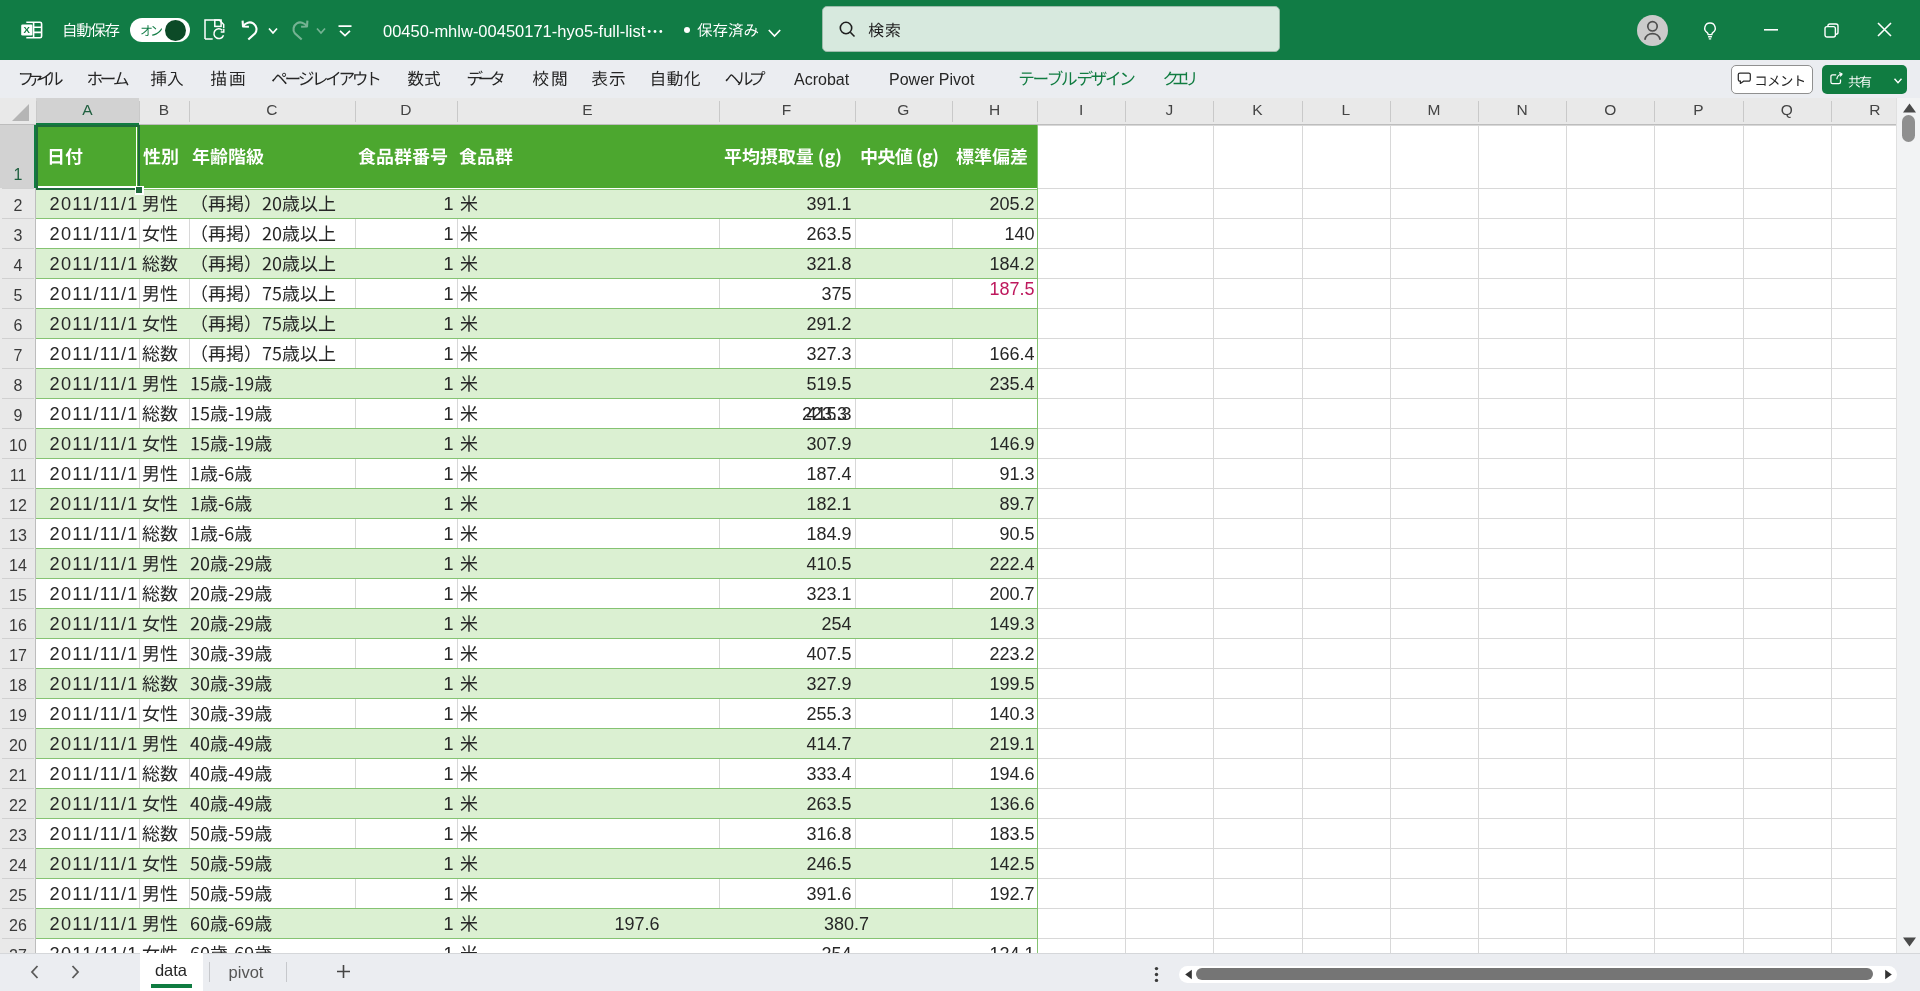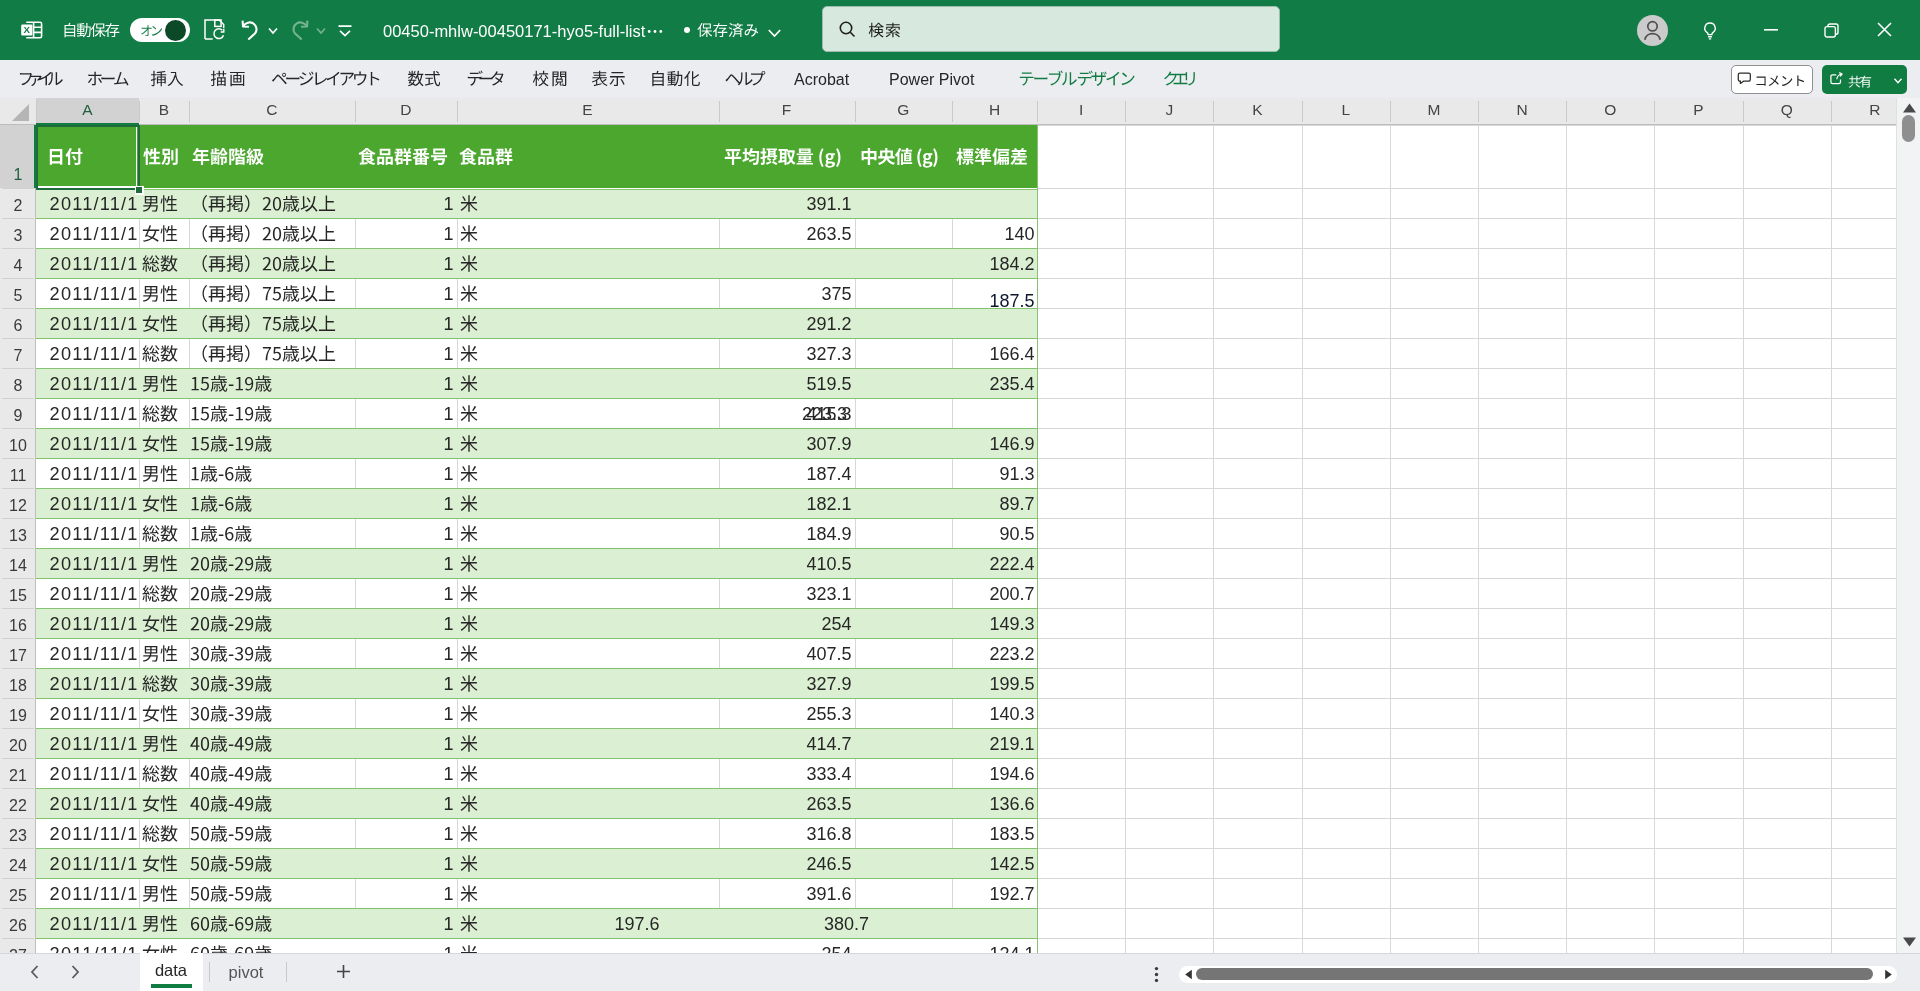--- a/index.html
+++ b/index.html
@@ -485,20 +485,21 @@
       <use href="#t27" fill="#262626"></use>
     </svg>
     <svg style="position:absolute;left:190.0px;top:192.8px;overflow:visible" width="147" height="22" viewBox="0 -17.10 147 21.60">
       <use href="#t28" fill="#262626"></use>
     </svg>
     <div style="position:absolute;left:33.5px;width:420px;text-align:right;top:203.7px;transform:translateY(-50%);font:400 18px 'Liberation Sans',sans-serif;color:#262626;letter-spacing:0px;white-space:pre">1</div>
     <svg style="position:absolute;left:459.5px;top:192.8px;overflow:visible" width="20" height="22" viewBox="0 -17.10 20 21.60">
       <use href="#t29" fill="#262626"></use>
     </svg>
     <div style="position:absolute;left:431.5px;width:420px;text-align:right;top:203.7px;transform:translateY(-50%);font:400 18px 'Liberation Sans',sans-serif;color:#262626;letter-spacing:0px;white-space:pre">391.1</div>
+    <div style="position:absolute;left:614.5px;width:420px;text-align:right;top:203.7px;transform:translateY(-50%);font:400 18px 'Liberation Sans',sans-serif;color:#262626;letter-spacing:0px;white-space:pre">205.2</div>
     <div style="position:absolute;left:-281.4px;width:420px;text-align:right;top:233.7px;transform:translateY(-50%);font:400 18.2px 'Liberation Sans',sans-serif;color:#262626;letter-spacing:1.2px;white-space:pre">2011/11/1</div>
     <svg style="position:absolute;left:142.0px;top:222.8px;overflow:visible" width="38" height="22" viewBox="0 -17.10 38 21.60">
       <use href="#t30" fill="#262626"></use>
     </svg>
     <svg style="position:absolute;left:190.0px;top:222.8px;overflow:visible" width="147" height="22" viewBox="0 -17.10 147 21.60">
       <use href="#t28" fill="#262626"></use>
     </svg>
     <div style="position:absolute;left:33.5px;width:420px;text-align:right;top:233.7px;transform:translateY(-50%);font:400 18px 'Liberation Sans',sans-serif;color:#262626;letter-spacing:0px;white-space:pre">1</div>
     <svg style="position:absolute;left:459.5px;top:222.8px;overflow:visible" width="20" height="22" viewBox="0 -17.10 20 21.60">
       <use href="#t29" fill="#262626"></use>
@@ -509,34 +510,35 @@
     <svg style="position:absolute;left:142.0px;top:252.8px;overflow:visible" width="38" height="22" viewBox="0 -17.10 38 21.60">
       <use href="#t31" fill="#262626"></use>
     </svg>
     <svg style="position:absolute;left:190.0px;top:252.8px;overflow:visible" width="147" height="22" viewBox="0 -17.10 147 21.60">
       <use href="#t28" fill="#262626"></use>
     </svg>
     <div style="position:absolute;left:33.5px;width:420px;text-align:right;top:263.7px;transform:translateY(-50%);font:400 18px 'Liberation Sans',sans-serif;color:#262626;letter-spacing:0px;white-space:pre">1</div>
     <svg style="position:absolute;left:459.5px;top:252.8px;overflow:visible" width="20" height="22" viewBox="0 -17.10 20 21.60">
       <use href="#t29" fill="#262626"></use>
     </svg>
+    <div style="position:absolute;left:431.5px;width:420px;text-align:right;top:263.7px;transform:translateY(-50%);font:400 18px 'Liberation Sans',sans-serif;color:#262626;letter-spacing:0px;white-space:pre">321.8</div>
     <div style="position:absolute;left:614.5px;width:420px;text-align:right;top:263.7px;transform:translateY(-50%);font:400 18px 'Liberation Sans',sans-serif;color:#262626;letter-spacing:0px;white-space:pre">184.2</div>
     <div style="position:absolute;left:-281.4px;width:420px;text-align:right;top:293.7px;transform:translateY(-50%);font:400 18.2px 'Liberation Sans',sans-serif;color:#262626;letter-spacing:1.2px;white-space:pre">2011/11/1</div>
     <svg style="position:absolute;left:142.0px;top:282.8px;overflow:visible" width="38" height="22" viewBox="0 -17.10 38 21.60">
       <use href="#t27" fill="#262626"></use>
     </svg>
     <svg style="position:absolute;left:190.0px;top:282.8px;overflow:visible" width="147" height="22" viewBox="0 -17.10 147 21.60">
       <use href="#t32" fill="#262626"></use>
     </svg>
     <div style="position:absolute;left:33.5px;width:420px;text-align:right;top:293.7px;transform:translateY(-50%);font:400 18px 'Liberation Sans',sans-serif;color:#262626;letter-spacing:0px;white-space:pre">1</div>
     <svg style="position:absolute;left:459.5px;top:282.8px;overflow:visible" width="20" height="22" viewBox="0 -17.10 20 21.60">
       <use href="#t29" fill="#262626"></use>
     </svg>
     <div style="position:absolute;left:431.5px;width:420px;text-align:right;top:293.7px;transform:translateY(-50%);font:400 18px 'Liberation Sans',sans-serif;color:#262626;letter-spacing:0px;white-space:pre">375</div>
-    <div style="position:absolute;left:614.5px;width:420px;text-align:right;top:301px;transform:translateY(-50%);font:400 18px 'Liberation Sans',sans-serif;color:#0f172a;letter-spacing:0px;white-space:pre">187.5</div>
+    <div style="position:absolute;left:614.5px;width:420px;text-align:right;top:289px;transform:translateY(-50%);font:400 18px 'Liberation Sans',sans-serif;color:#be185d;letter-spacing:0px;white-space:pre">187.5</div>
     <div style="position:absolute;left:-281.4px;width:420px;text-align:right;top:323.7px;transform:translateY(-50%);font:400 18.2px 'Liberation Sans',sans-serif;color:#262626;letter-spacing:1.2px;white-space:pre">2011/11/1</div>
     <svg style="position:absolute;left:142.0px;top:312.8px;overflow:visible" width="38" height="22" viewBox="0 -17.10 38 21.60">
       <use href="#t30" fill="#262626"></use>
     </svg>
     <svg style="position:absolute;left:190.0px;top:312.8px;overflow:visible" width="147" height="22" viewBox="0 -17.10 147 21.60">
       <use href="#t32" fill="#262626"></use>
     </svg>
     <div style="position:absolute;left:33.5px;width:420px;text-align:right;top:323.7px;transform:translateY(-50%);font:400 18px 'Liberation Sans',sans-serif;color:#262626;letter-spacing:0px;white-space:pre">1</div>
     <svg style="position:absolute;left:459.5px;top:312.8px;overflow:visible" width="20" height="22" viewBox="0 -17.10 20 21.60">
       <use href="#t29" fill="#262626"></use>

